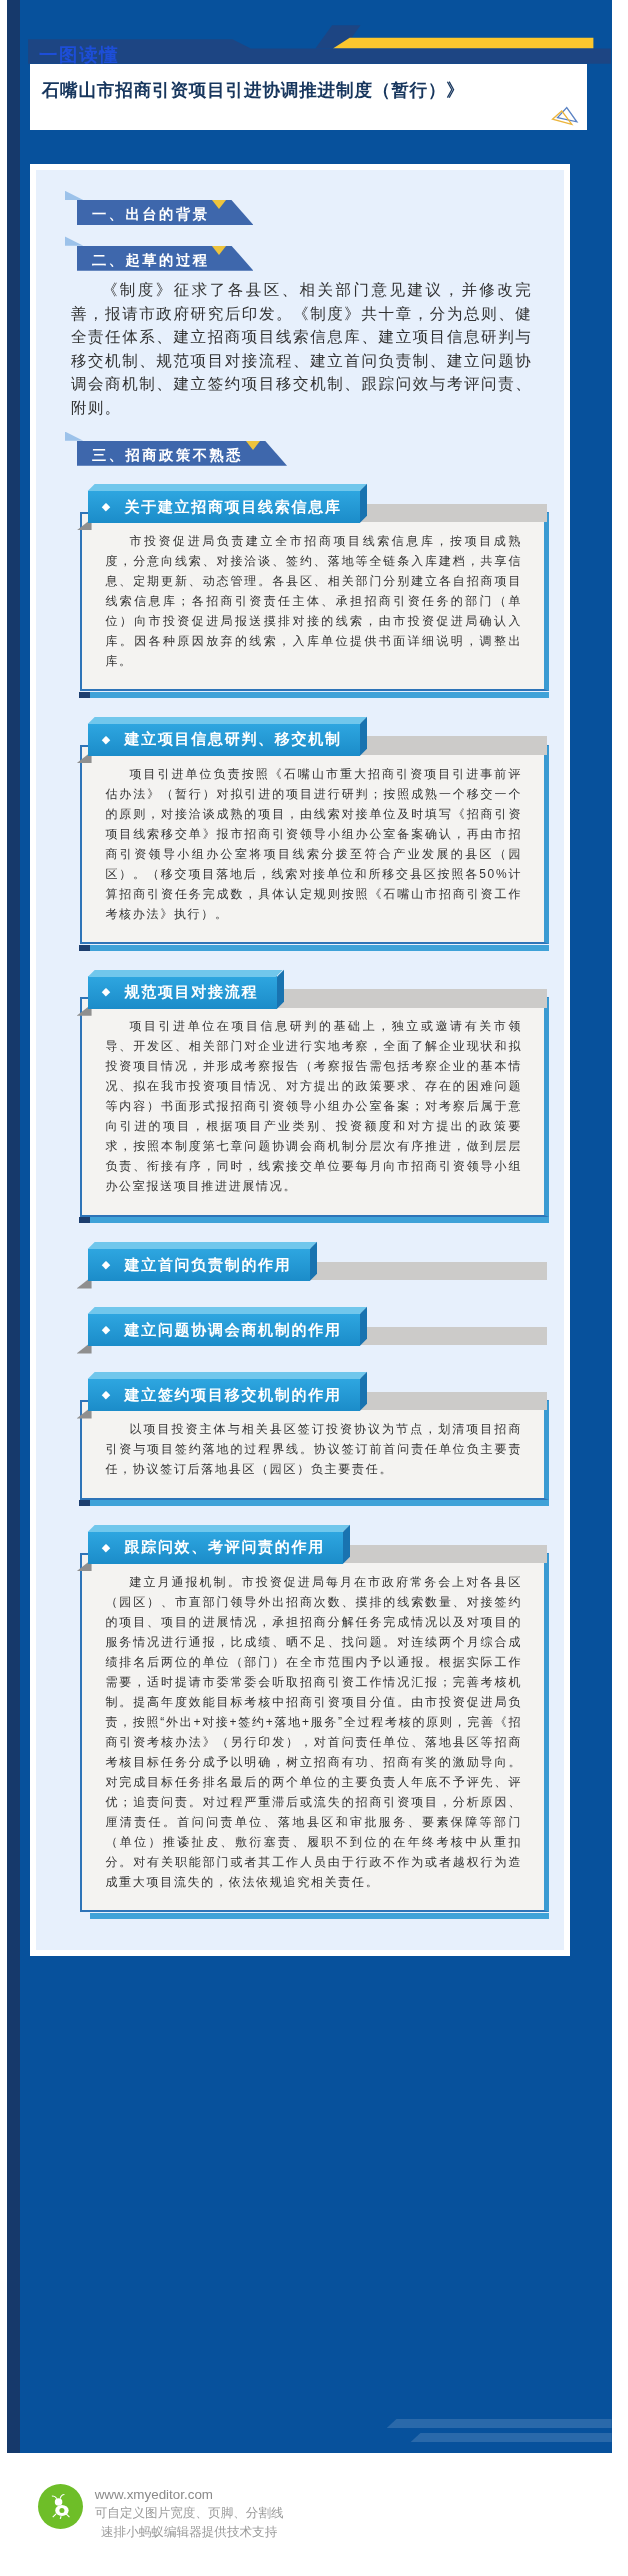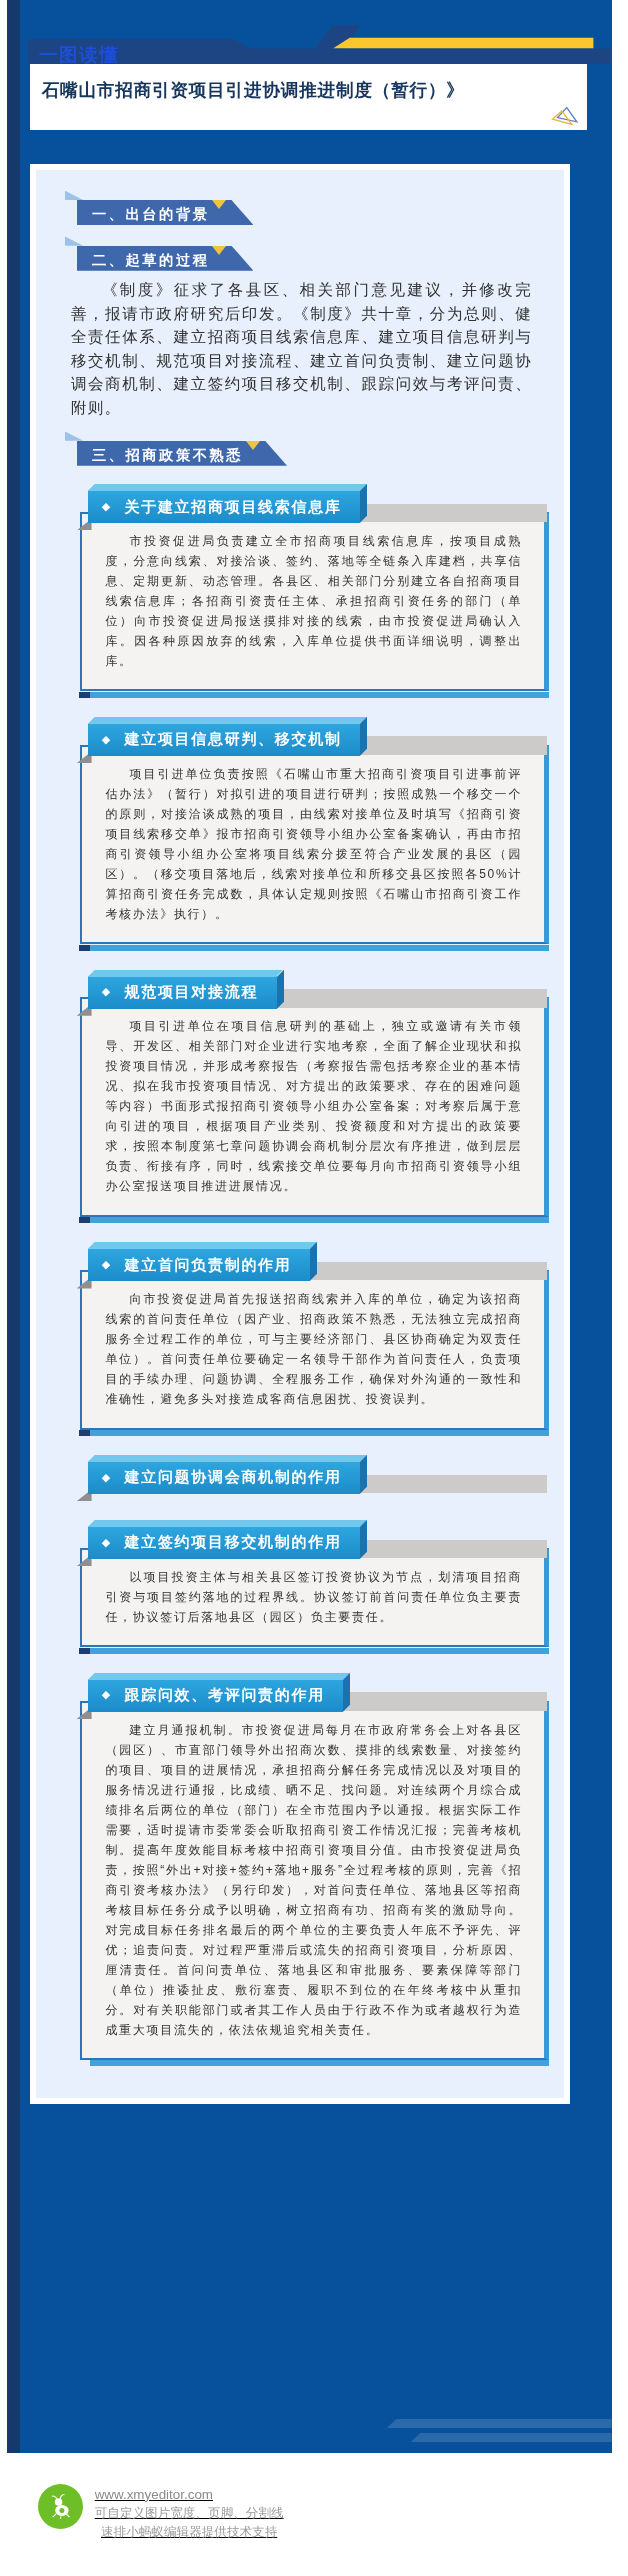--- a/index.html
+++ b/index.html
@@ -40,21 +40,21 @@
   .card{position:relative;margin:-11.7px 15px 0 44px;background:#f4f3f1;border:2.5px solid #2e74b8;border-right:5px solid #3a9ad2;
     padding:17px 22px 18.4px 23.5px;z-index:1;}
   .card::after{content:"";position:absolute;left:8.4px;right:-5px;bottom:-8.4px;height:5.9px;background:#3fa2d8;}
   .card .sq{position:absolute;left:-2.5px;bottom:-8.4px;width:11.7px;height:5.9px;background:#1d3e6e;}
   .card-text{margin:0;font-size:12px;line-height:20px;letter-spacing:1.7px;color:#333333;text-indent:2em;
     text-align:justify;word-break:break-all;}
   .card-wrap{margin-bottom:23px;}
   
   .footer{position:absolute;left:38px;top:2484px;display:flex;align-items:flex-start;z-index:1;}
   .logo-circle{width:45px;height:45px;border-radius:50%;background:#6ebe28;display:flex;align-items:center;justify-content:center;flex:0 0 auto;}
-  .footer-lines{margin-left:11.7px;padding-top:1.7px;text-decoration:underline;}
+  .footer-lines{margin-left:11.7px;padding-top:1.7px;}
   .f-line1{font-size:13.4px;color:#8a8a8a;line-height:18.4px;}
   .f-line{font-size:12.6px;color:#9a9a9a;line-height:18.4px;text-align:center;}
 </style>
 </head>
 <body>
 
 <div class="page">
   <div class="blue-bg">
     <div class="left-shade"></div>
     <div class="stripe s1"></div>
@@ -159,24 +159,20 @@
         <div class="card-wrap">
           <div class="topic-head">
             <div class="shadow-band"></div>
             <div class="fold-dark"></div>
             <div class="box3d">
               <span class="top-face"></span>
               <span class="right-face"></span>
               <span class="diamond">◆</span>
               <span>建立首问负责制的作用</span>
             </div>
-          </div>
-          <div class="card">
-            <i class="sq"></i>
-            <p class="card-text">向市投资促进局首先报送招商线索并入库的单位，确定为该招商线索的首问责任单位（因产业、招商政策不熟悉，无法独立完成招商服务全过程工作的单位，可与主要经济部门、县区协商确定为双责任单位）。首问责任单位要确定一名领导干部作为首问责任人，负责项目的手续办理、问题协调、全程服务工作，确保对外沟通的一致性和准确性，避免多头对接造成客商信息困扰、投资误判。</p>
           </div>
         </div>
 
         <div class="card-wrap">
           <div class="topic-head">
             <div class="shadow-band"></div>
             <div class="fold-dark"></div>
             <div class="box3d">
               <span class="top-face"></span>
               <span class="right-face"></span>

